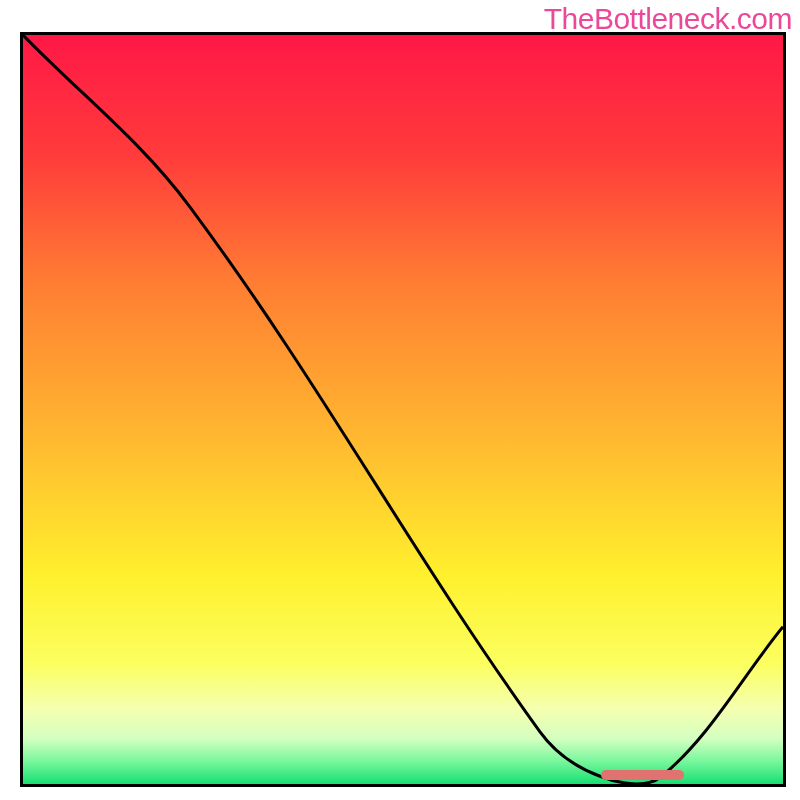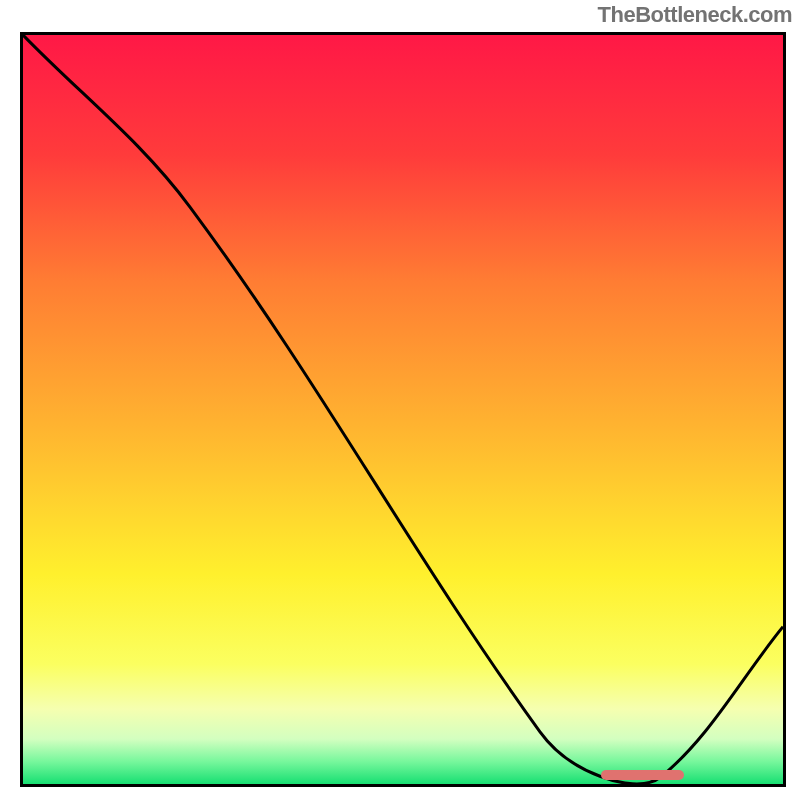--- a/index.html
+++ b/index.html
@@ -13,23 +13,23 @@
   }
   .chart-root {
     position: relative;
     width: 800px;
     height: 800px;
   }
   .watermark {
     position: absolute;
     top: 2px;
     right: 8px;
-    font-size: 22px;
-    font-weight: bold;
-    color: #737373;
+    font-size: 30px;
+    font-weight: normal;
+    color: #ec4899;
     z-index: 10;
     white-space: nowrap;
     letter-spacing: -0.5px;
   }
   .plot-frame {
     position: absolute;
     left: 20px;
     top: 32px;
     width: 760px;
     height: 749px;

